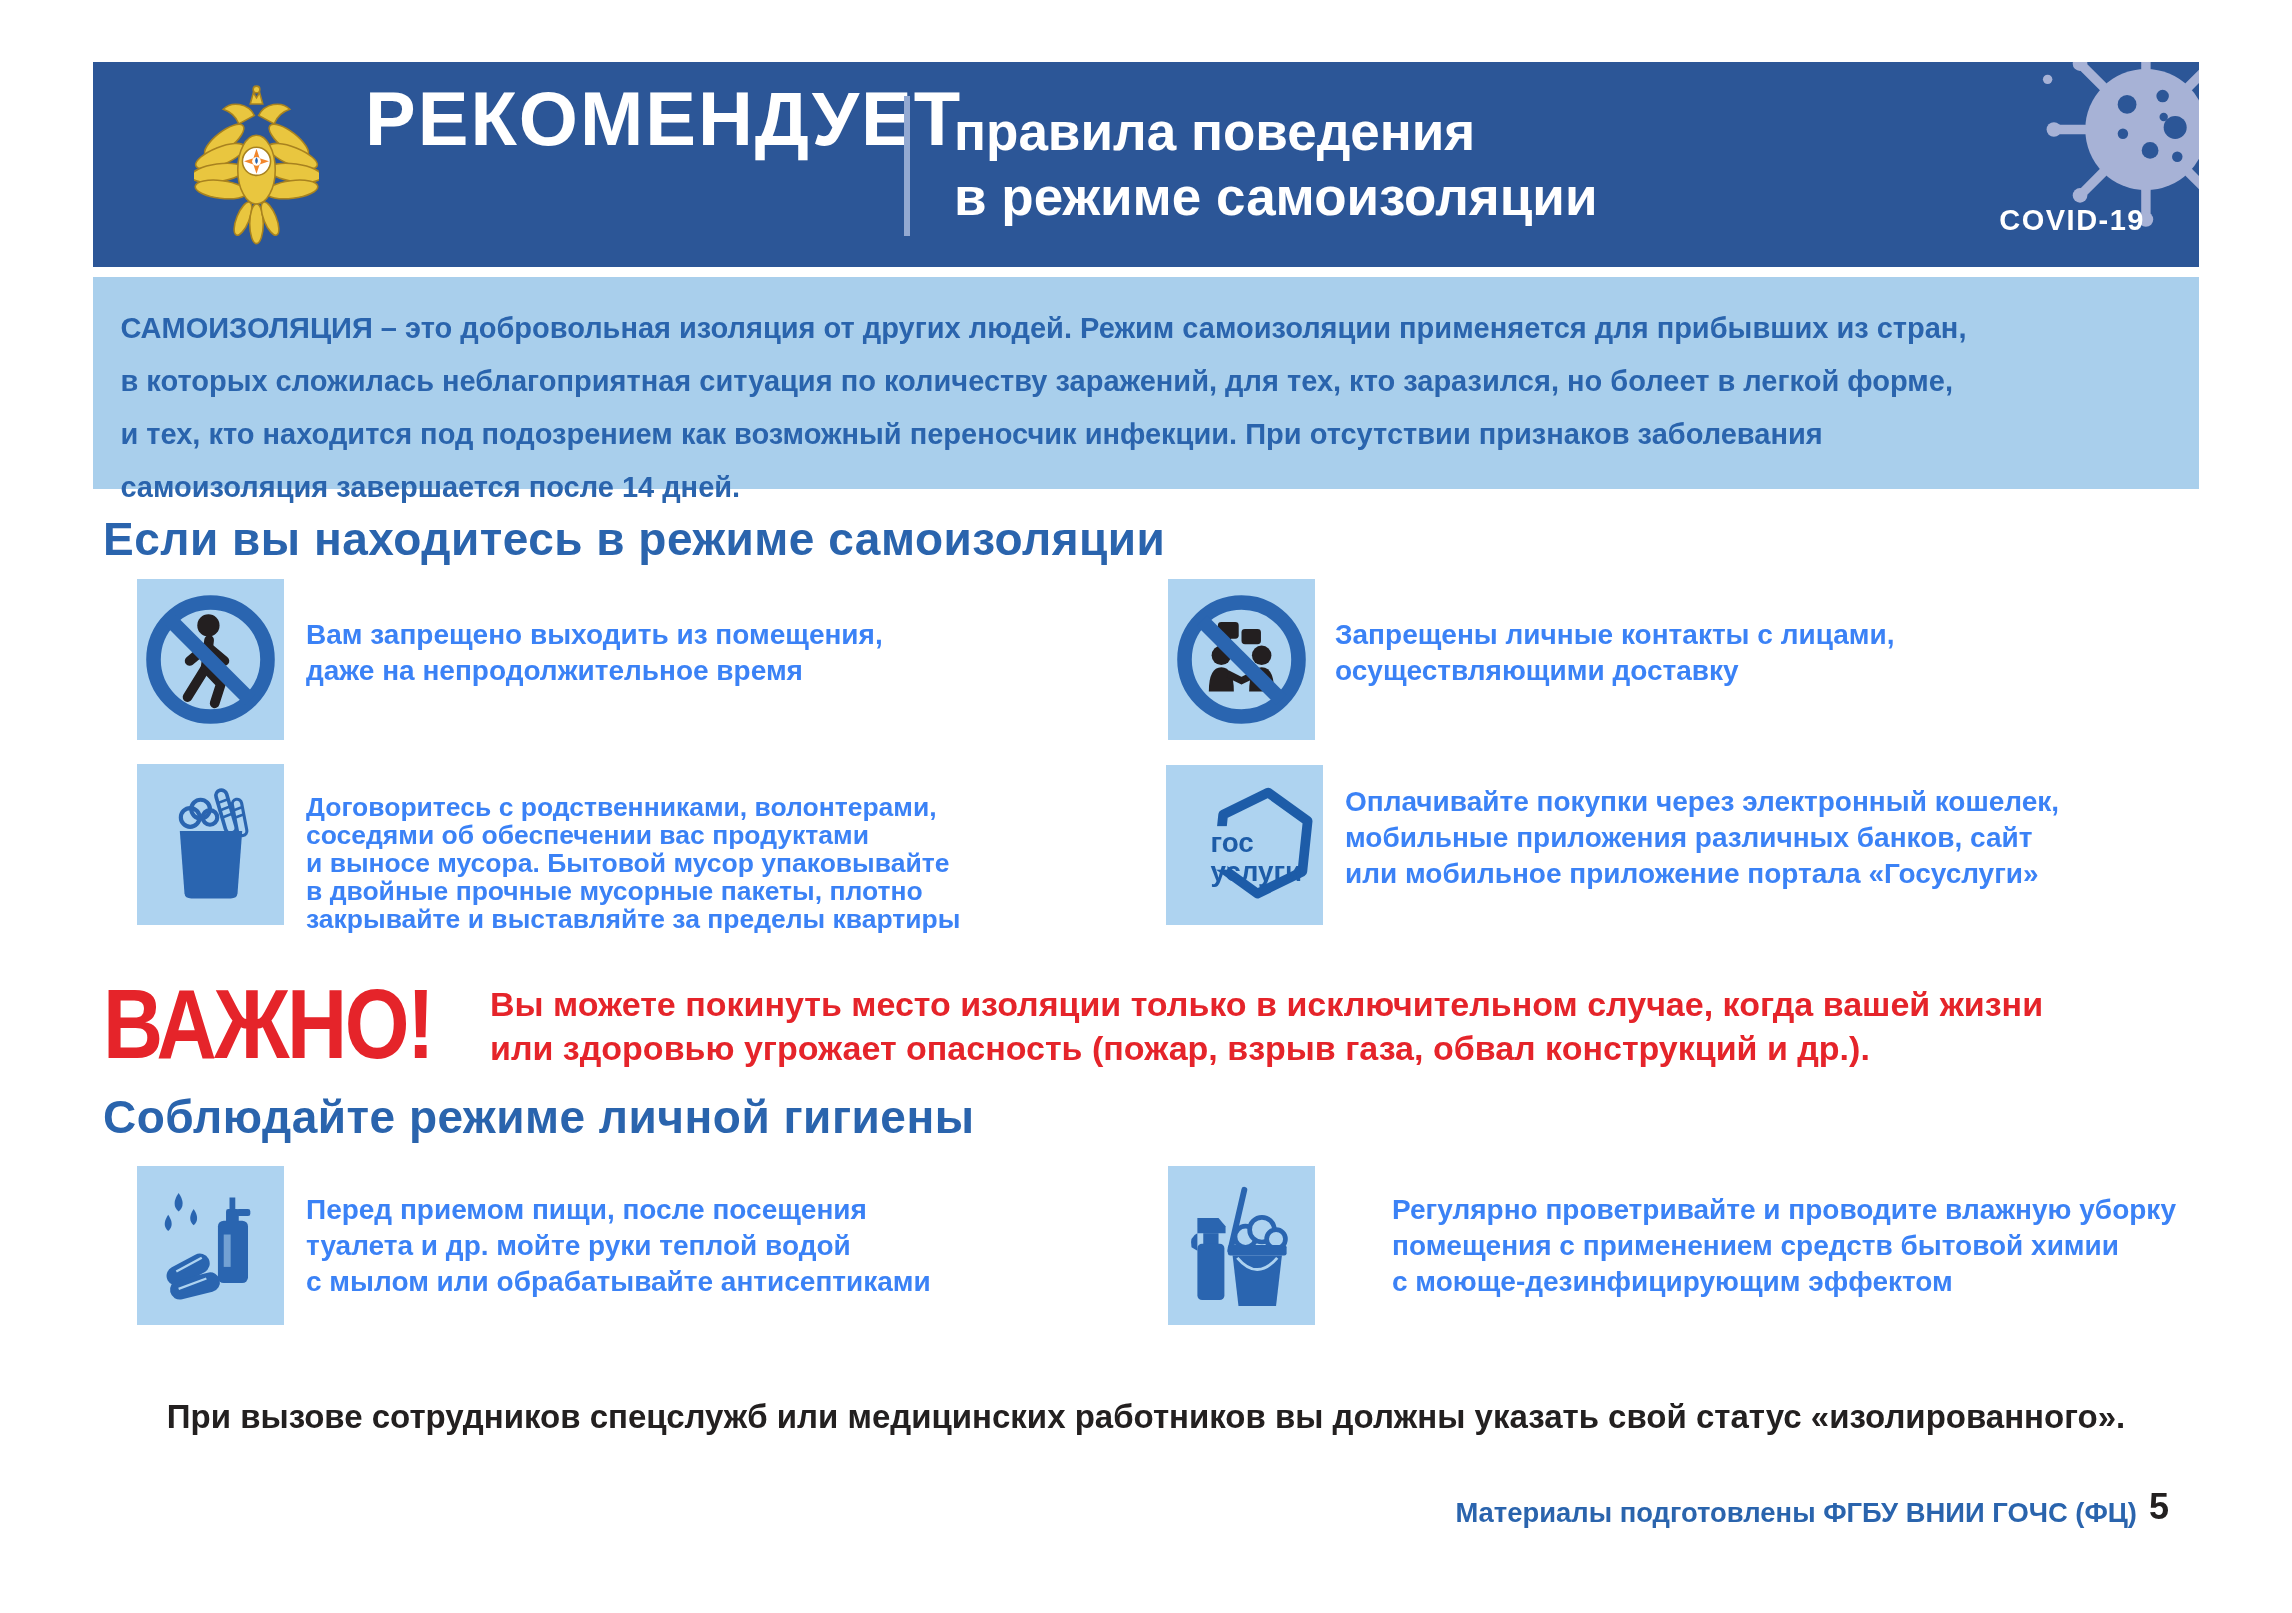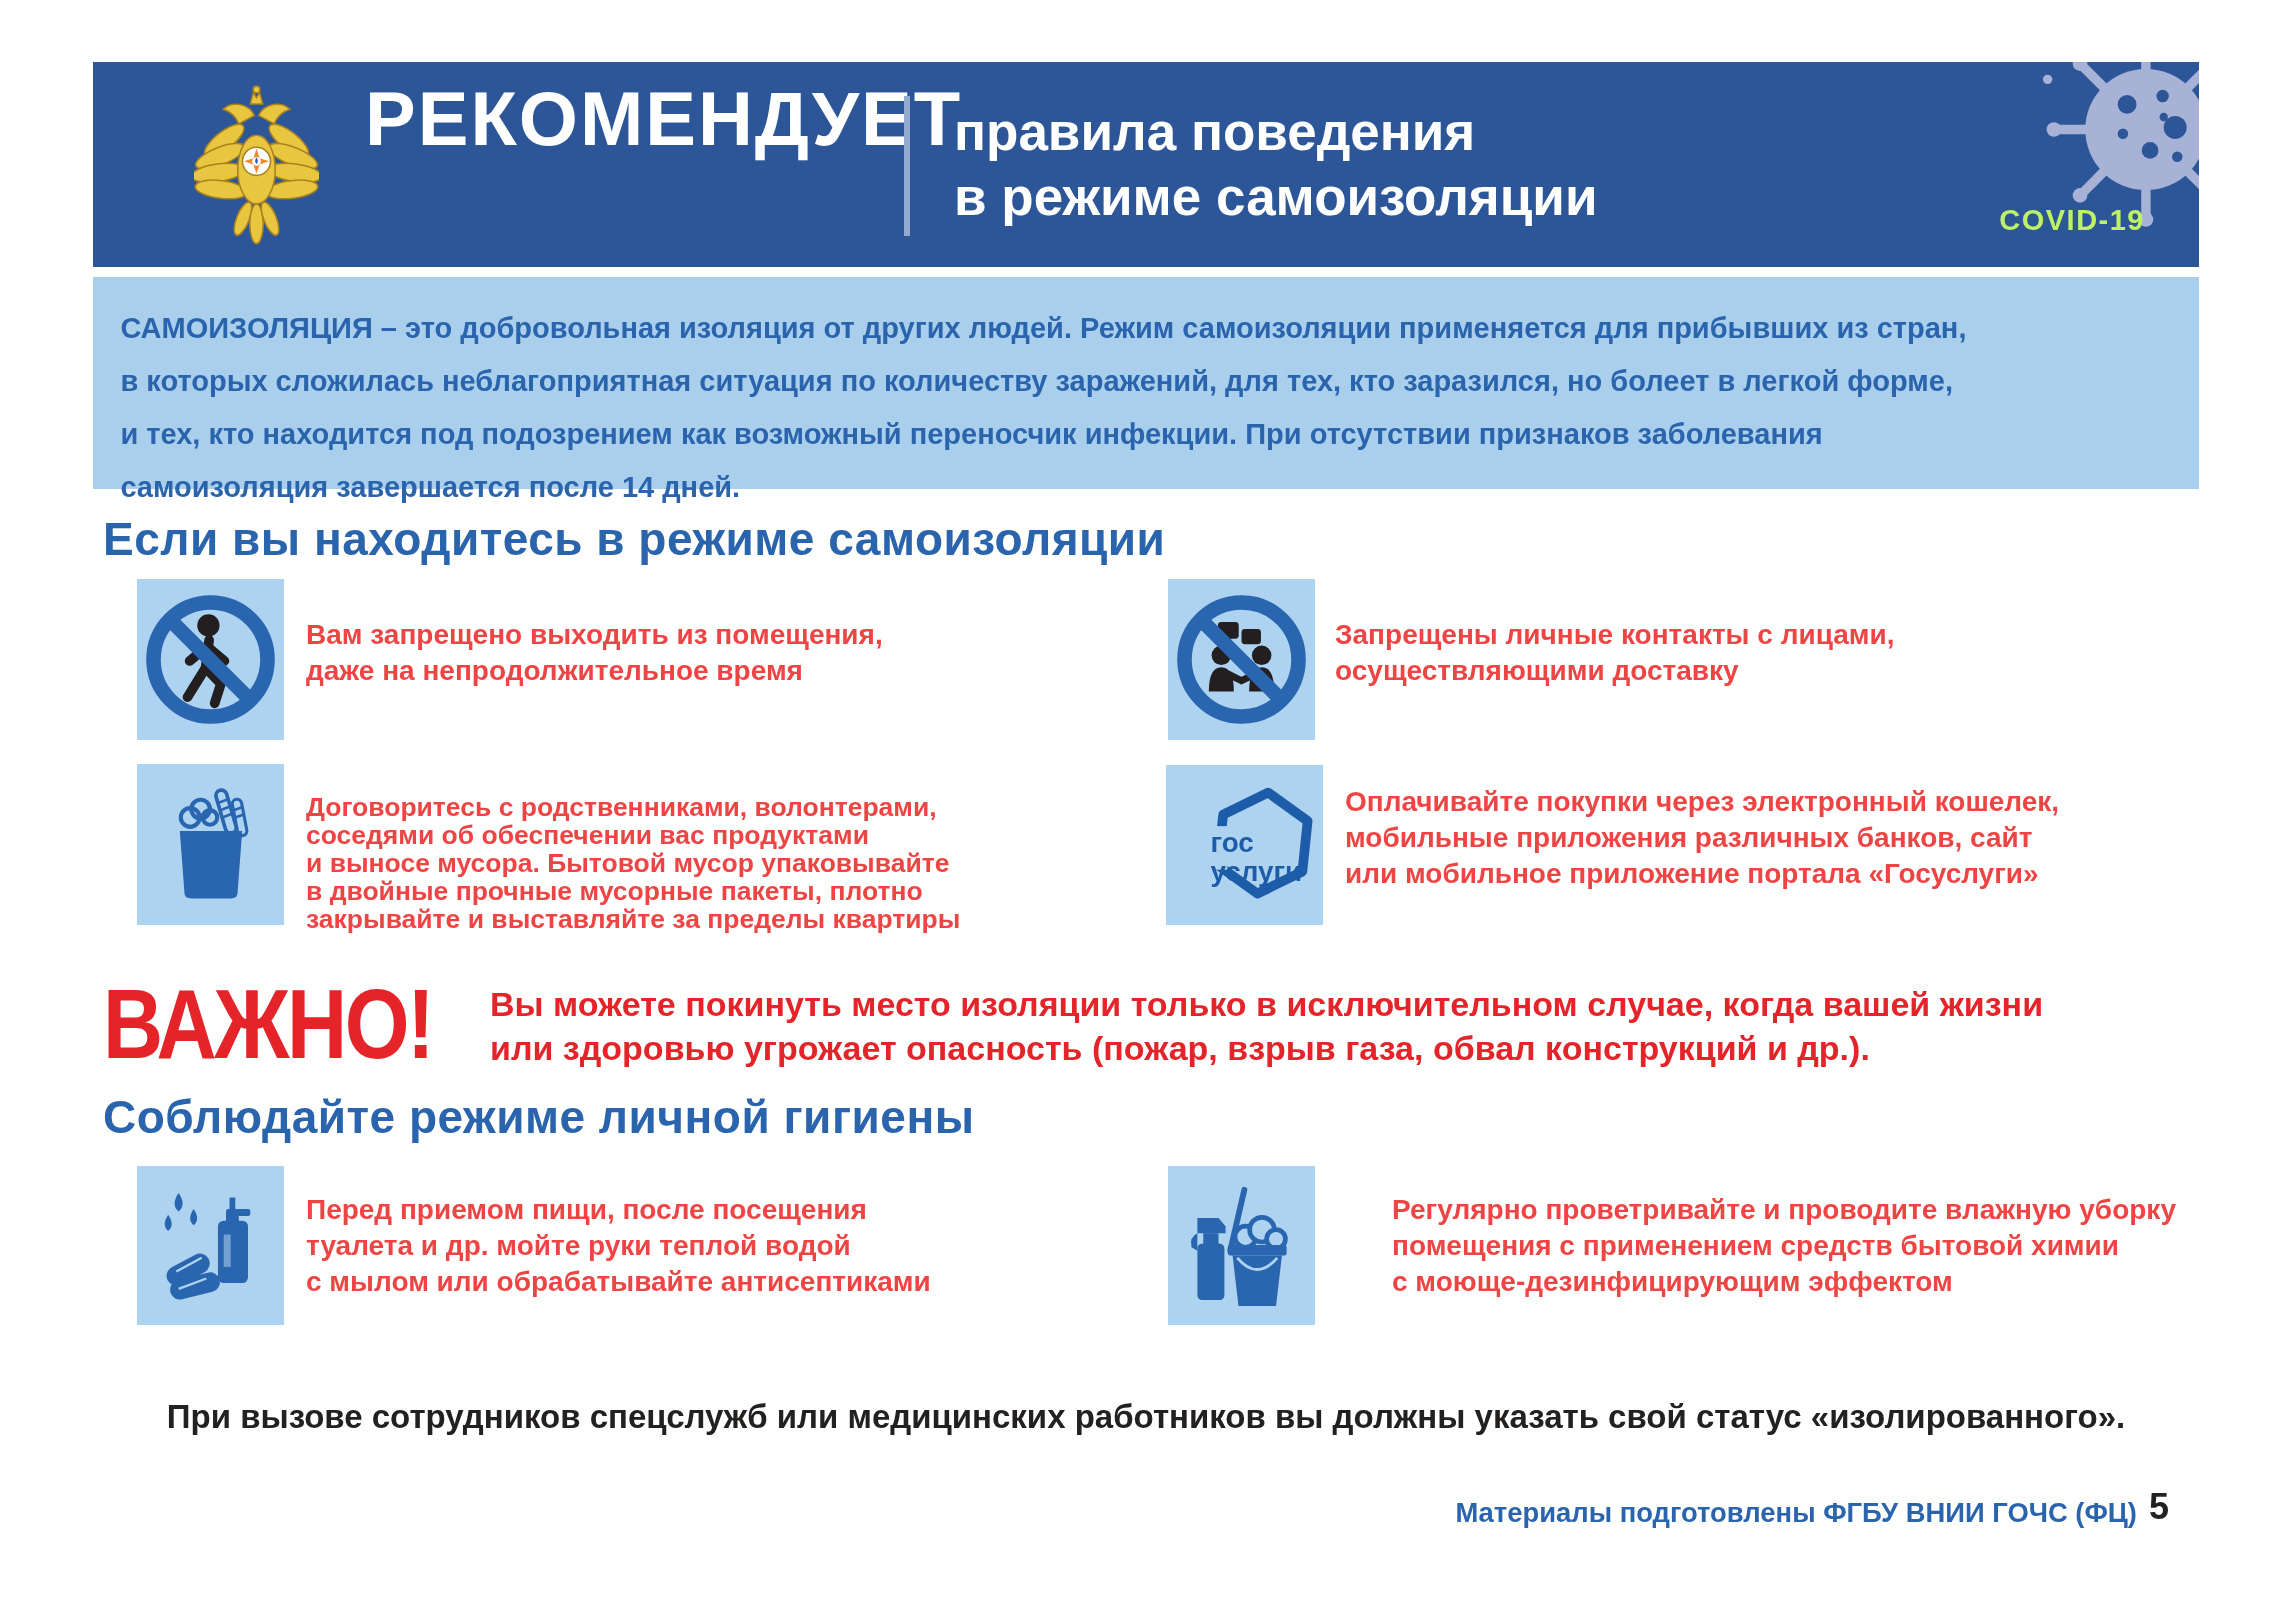--- a/index.html
+++ b/index.html
@@ -7,30 +7,30 @@
   body { font-family:"Liberation Sans","DejaVu Sans",sans-serif; }
   .page { position:relative; width:2293px; height:1613px; background:#ffffff; overflow:hidden; }
 
   
   .topbar { position:absolute; left:93px; top:62px; width:2106px; height:205px; background:#2c5697; overflow:hidden; }
   .emblem { position:absolute; left:101px; top:19.6px; }
   .title { position:absolute; left:272px; top:11.8px; color:#ffffff; font-weight:700; font-size:76px; line-height:90px; letter-spacing:2px; }
   .hdr-divider { position:absolute; left:811px; top:34px; width:5.9px; height:140px; background:#93a9d2; }
   .subtitle { position:absolute; left:861px; top:37px; color:#ffffff; font-weight:700; font-size:53px; line-height:65px; }
   .virus { position:absolute; right:-41px; top:-37px; }
-  .covid-label { position:absolute; right:54px; top:142px; color:#bef264; font-weight:700; font-size:29px; letter-spacing:1.5px; }
+  .covid-label { position:absolute; right:54px; top:142px; color:#ffffff; font-weight:700; font-size:29px; letter-spacing:1.5px; }
 
   
   .defbox { position:absolute; left:93px; top:277px; width:2106px; height:212px; background:#a9cfec; }
   .defbox p { padding:24.5px 25.5px 0 27.4px; color:#2a64ad; font-weight:700; font-size:29px; line-height:53px; white-space:pre-line; }
 
   .h { position:absolute; color:#2a64ad; font-weight:700; font-size:46px; letter-spacing:0.5px; }
 
   .icon-box { position:absolute; width:147px; height:161px; background:#aed3f0; display:flex; align-items:center; justify-content:center; }
-  .item-text { position:absolute; color:#ef4444; font-weight:700; font-size:28px; line-height:36px; white-space:pre-line; }
+  .item-text { position:absolute; color:#3b82f6; font-weight:700; font-size:28px; line-height:36px; white-space:pre-line; }
   .item-text.small { font-size:26.5px; line-height:28px;margin-top:36px; }
 
   .important-label { position:absolute; left:103px; top:968px; color:#e5242a; font-weight:800; font-size:98px; letter-spacing:-2.9px; transform:scaleX(0.85); transform-origin:left top; white-space:nowrap; }
   .important-text { position:absolute; left:490px; top:982px; color:#e5242a; font-weight:700; font-size:34px; line-height:44px; white-space:pre-line; }
 
   .statement { position:absolute; left:93px; top:1398px; width:2106px; text-align:center; color:#232020; font-weight:700; font-size:33px; }
 
   .footer-credit { position:absolute; right:156px; top:1497px; color:#2a64ad; font-weight:700; font-size:27.4px; }
   .page-number { position:absolute; left:2149px; top:1486px; color:#232020; font-weight:700; font-size:36px; }
 

